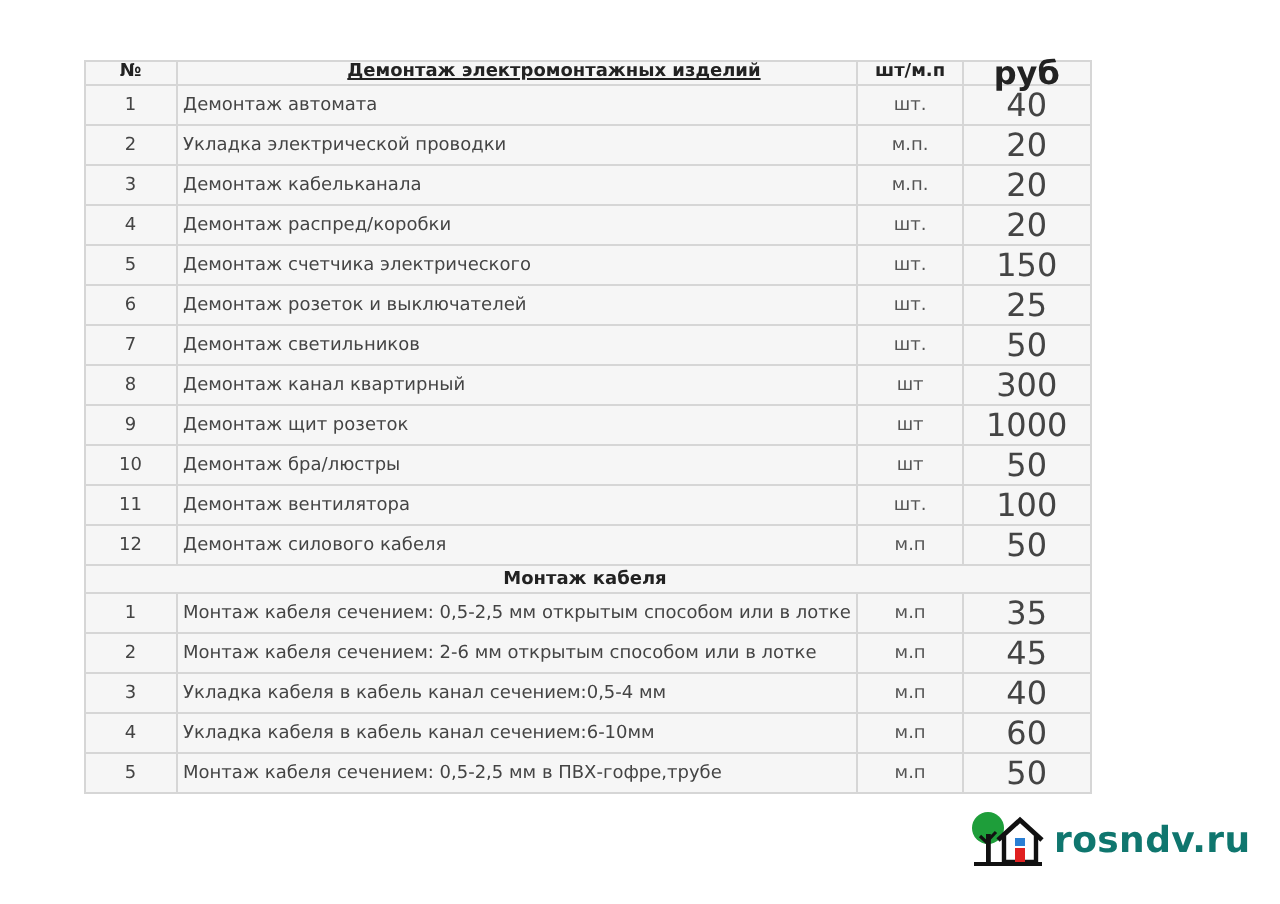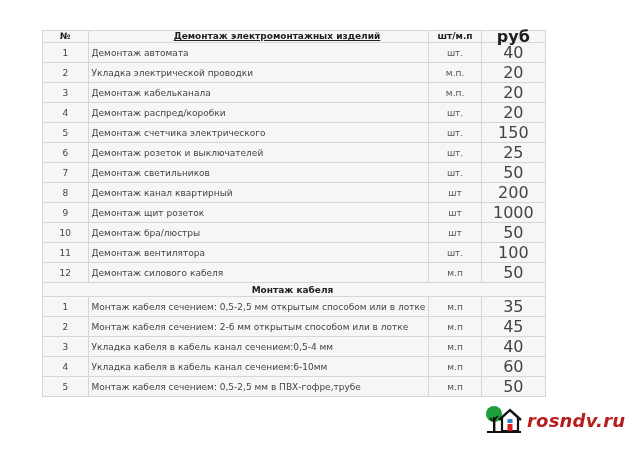--- a/index.html
+++ b/index.html
@@ -53,23 +53,22 @@
       top: 405px;
       display: flex;
       align-items: center;
       gap: 4px;
     }
     .watermark svg { display: block; }
     .watermark-text {
       font-family: "DejaVu Sans", sans-serif;
       font-weight: bold;
       font-size: 18px;
-      color: #b91c1c;
+      color: #0f766e;
       letter-spacing: 0.2px;
-      font-style: italic;
     }
   </style>
 </head>
 <body>
 
 <table class="price-table">
   <thead>
     <tr>
       <th class="c-num">№</th>
       <th class="c-name">Демонтаж электромонтажных изделий</th>
@@ -117,21 +116,21 @@
     <tr>
       <td class="c-num">7</td>
       <td class="c-name">Демонтаж светильников</td>
       <td class="c-unit unit-text">шт.</td>
       <td class="c-price">50</td>
     </tr>
     <tr>
       <td class="c-num">8</td>
       <td class="c-name">Демонтаж канал квартирный</td>
       <td class="c-unit unit-text">шт</td>
-      <td class="c-price">200</td>
+      <td class="c-price">300</td>
     </tr>
     <tr>
       <td class="c-num">9</td>
       <td class="c-name">Демонтаж щит розеток</td>
       <td class="c-unit unit-text">шт</td>
       <td class="c-price">1000</td>
     </tr>
     <tr>
       <td class="c-num">10</td>
       <td class="c-name">Демонтаж бра/люстры</td>

